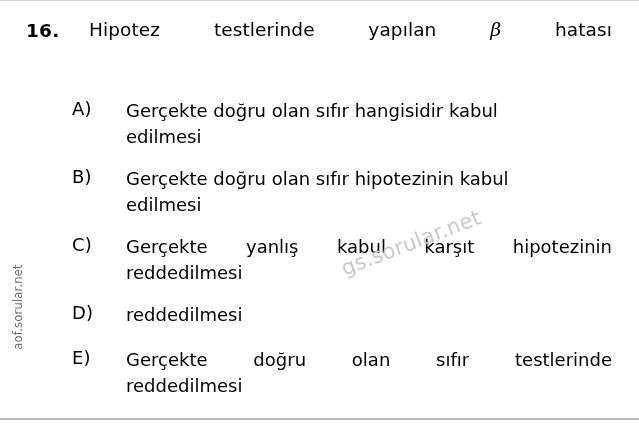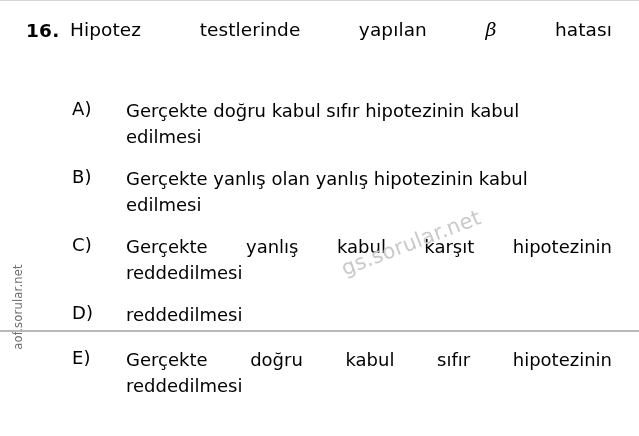--- a/index.html
+++ b/index.html
@@ -14,21 +14,21 @@
     color: #000000;
     overflow: hidden;
     position: relative;
   }
 
   .page {
     position: absolute;
     left: 0;
     top: 0;
     width: 639px;
-    height: 332px;
+    height: 420px;
     border-radius: 27px;
   }
 
   
   .left-strip {
     position: absolute;
     left: 0;
     top: 0;
     width: 34px;
     height: 436px;
@@ -76,21 +76,21 @@
   .q-number {
     position: absolute;
     left: 0;
     top: 4px;
     width: 38px;
     font-size: 18.5px;
     font-weight: bold;
     letter-spacing: 0.2px;
   }
   .q-text {
-    margin-left: 44px;
+    margin-left: 63px;
     font-size: 18.5px;
     line-height: 1.42;
     text-align: justify;
     text-justify: inter-word;
     letter-spacing: 0.1px;
   }
   .q-text .beta {
     font-family: "DejaVu Serif", serif;
     font-style: italic;
     font-size: 19px;
@@ -170,29 +170,29 @@
     <div class="q-text">
       <span class="q-line1"><span>Hipotez  testlerinde  yapılan</span> <span class="beta">β</span> <span>hatası</span></span>
     </div>
   </div>
 
   <div class="options">
 
     <div class="option">
       <div class="opt-label">A)</div>
       <div class="opt-text">
-        <span class="opt-line">Gerçekte doğru kabul sıfır hipotezinin kabul</span>
+        <span class="opt-line">Gerçekte doğru olan sıfır hangisidir kabul</span>
         <span class="opt-line">edilmesi</span>
       </div>
     </div>
 
     <div class="option">
       <div class="opt-label">B)</div>
       <div class="opt-text">
-        <span class="opt-line">Gerçekte yanlış olan yanlış hipotezinin kabul</span>
+        <span class="opt-line">Gerçekte doğru olan sıfır hipotezinin kabul</span>
         <span class="opt-line">edilmesi</span>
       </div>
     </div>
 
     <div class="option">
       <div class="opt-label">C)</div>
       <div class="opt-text">
         <span class="opt-line-j">Gerçekte  yanlış  kabul  karşıt  hipotezinin</span>
         <span class="opt-line">reddedilmesi</span>
       </div>
@@ -201,21 +201,21 @@
     <div class="option">
       <div class="opt-label">D)</div>
       <div class="opt-text">
         <span class="opt-line">reddedilmesi</span>
       </div>
     </div>
 
     <div class="option">
       <div class="opt-label">E)</div>
       <div class="opt-text">
-        <span class="opt-line-j">Gerçekte  doğru  kabul  sıfır  hipotezinin</span>
+        <span class="opt-line-j">Gerçekte  doğru  olan  sıfır  testlerinde</span>
         <span class="opt-line">reddedilmesi</span>
       </div>
     </div>
 
   </div>
 
   <div class="wm-diagonal">gs.sorular.net</div>
 
   <div class="rule-bottom"></div>
 

